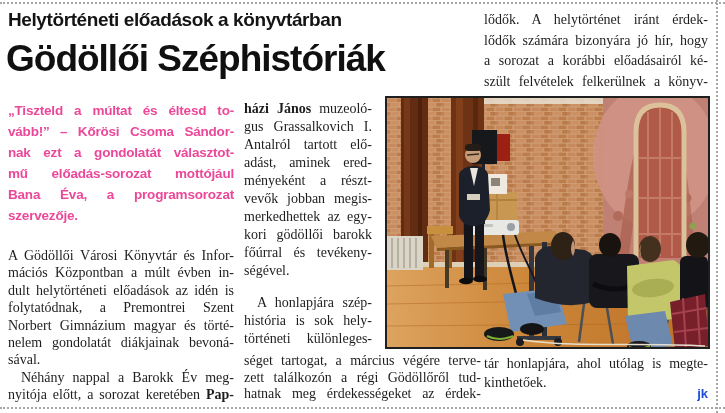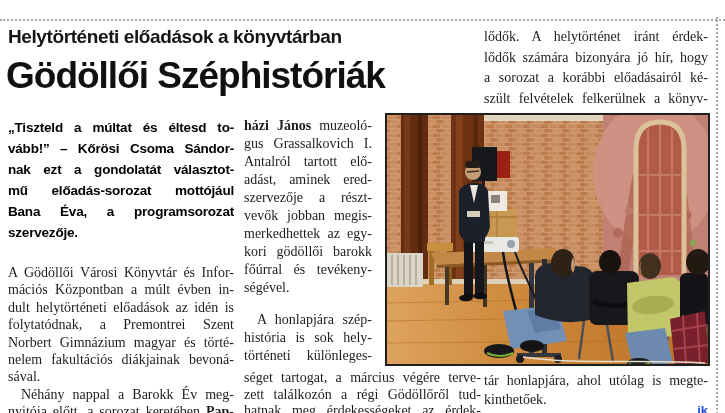--- a/index.html
+++ b/index.html
@@ -1,28 +1,28 @@
 <!DOCTYPE html>
 <html lang="hu"><head>
 <meta charset="utf-8">
 <style>
   * { margin:0; padding:0; box-sizing:border-box; }
   html,body { background:#ffffff; }
   .sheet { position:relative; width:725px; height:413px; background:#fff;
            font-family:"Liberation Serif", serif; color:#1d1d1d; overflow:hidden; }
-  .abs { position:absolute;margin-top:17px; }
+  .abs { position:absolute; }
   .dot-h { left:0; width:725px; height:0; border-top:2px dotted #a6a6a6; }
   .dot-v { top:0; height:413px; width:0; border-left:2px dotted #a6a6a6; }
   .kicker { left:8px; top:9px; font:bold 19px/22px "Liberation Sans", sans-serif;
             letter-spacing:-0.4px; color:#141414; white-space:nowrap; }
   .headline { left:6px; top:38px; font:bold 37px/42px "Liberation Sans", sans-serif;
               letter-spacing:-1px; color:#101010; white-space:nowrap; }
   .lead { left:8px; top:100px; width:226px;
           font:bold 13.5px/21px "Liberation Sans", sans-serif;
-          letter-spacing:-0.2px; color:#000000; }
+          letter-spacing:-0.2px; color:#ec4899; }
   .serif { font-size:14px; line-height:17.4px; }
   .col1 { left:8px; top:247px; width:226px; }
   .col2 { left:244px; top:100px; width:128px; }
   .col2 .tline { line-height:18px; }
   .col2 .p2 { margin-top:14px; }
   .col2w { left:244px; top:353px; width:237px; }
   .col2w .tline { line-height:16.5px; }
   .col3t { left:484px; top:10px; width:224px; }
   .col3t .tline { line-height:20.5px; }
   .col3b { left:484px; top:354px; width:224px; }
@@ -58,36 +58,36 @@
       <div class="tline">szervezője.</div>
     </div>
 
   <div class="abs col1 serif">
     <div class="last-left">
         <div class="tline">A Gödöllői Városi Könyvtár és Infor-</div>
         <div class="tline">mációs Központban a múlt évben in-</div>
         <div class="tline">dult helytörténeti előadások az idén is</div>
         <div class="tline">folytatódnak, a Premontrei Szent</div>
         <div class="tline">Norbert Gimnázium magyar és törté-</div>
-        <div class="tline">nelem fakultációs diákjainak bevoná-</div>
+        <div class="tline">nelem gondolatát diákjainak bevoná-</div>
         <div class="tline">sával.</div>
       </div>
     <div class="indent">
         <div class="tline">Néhány nappal a Barokk Év meg-</div>
         <div class="tline"><span>nyitója előtt, a sorozat keretében </span><span class="b">Pap-</span></div>
       </div>
   </div>
 
   <div class="abs col2 serif">
     <div class="last-left">
         <div class="tline"><span class="b">házi János</span><span> muzeoló-</span></div>
         <div class="tline">gus Grassalkovich I.</div>
         <div class="tline">Antalról tartott elő-</div>
         <div class="tline">adást, aminek ered-</div>
-        <div class="tline">szervezője a részt-</div>
+        <div class="tline">ményeként a részt-</div>
         <div class="tline">vevők jobban megis-</div>
         <div class="tline">merkedhettek az egy-</div>
         <div class="tline">kori gödöllői barokk</div>
         <div class="tline">főúrral és tevékeny-</div>
         <div class="tline">ségével.</div>
       </div>
     <div class="p2 indent">
         <div class="tline">A honlapjára szép-</div>
         <div class="tline">história is sok hely-</div>
         <div class="tline">történeti különleges-</div>

